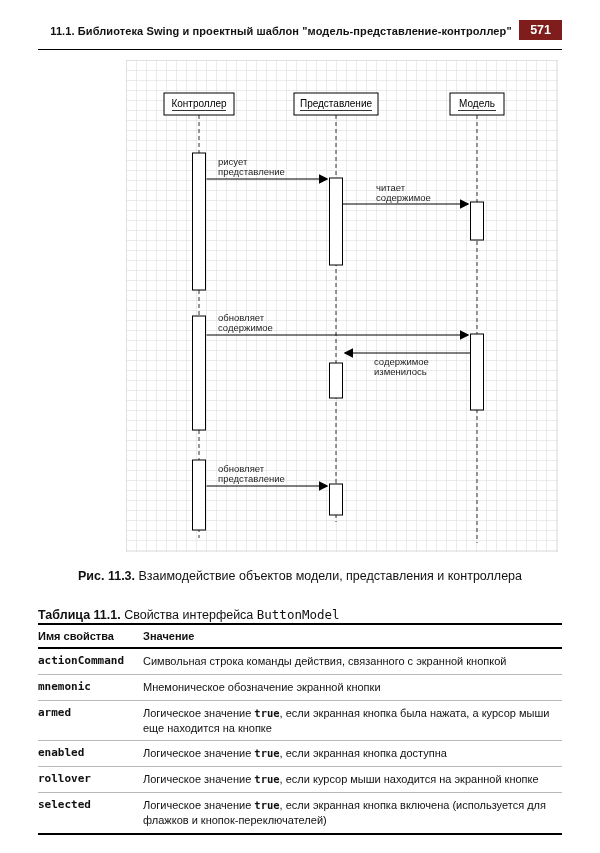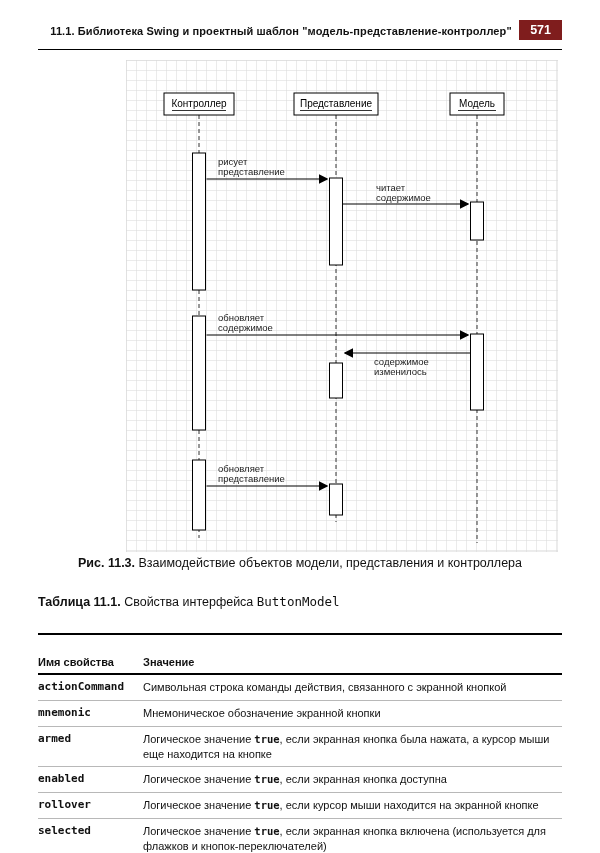--- a/index.html
+++ b/index.html
@@ -30,38 +30,39 @@
     background: #7f1d1d; color: #fff;
     font-weight: bold; font-size: 12.5px;
     padding: 3px 11px 3px 11px;
   }
 
   
   .diagram-wrap { width: 348px; margin: 10px auto 0 auto; }
   .caption {
     text-align: center;
     font-size: 12.5px;
+    margin-top: 13px;
   }
   .caption b { font-weight: bold; }
 
   
   .table-section { margin-top: 24px; }
-  .table-title { font-size: 12.5px; margin-bottom: 24px; }
+  .table-title { font-size: 12.5px; margin-bottom: 1px; }
   .table-title b { font-weight: bold; }
   .mono { font-family: "DejaVu Sans Mono", "Liberation Mono", monospace; }
   table.props {
     width: 100%;
     border-collapse: collapse;
     border-top: 2px solid #000;
   }
   table.props th {
     text-align: left;
     font-size: 11px;
     font-weight: bold;
-    padding: 21px 8px 5px 0;
+    padding: 5px 8px 5px 0;
     border-bottom: 2px solid #000;
   }
   table.props th.col-name { width: 105px; }
   table.props td {
     font-size: 11px;
     line-height: 1.35;
     vertical-align: top;
     padding: 5px 4px 5px 0;
     border-bottom: 1px solid #b8b8b8;
   }

